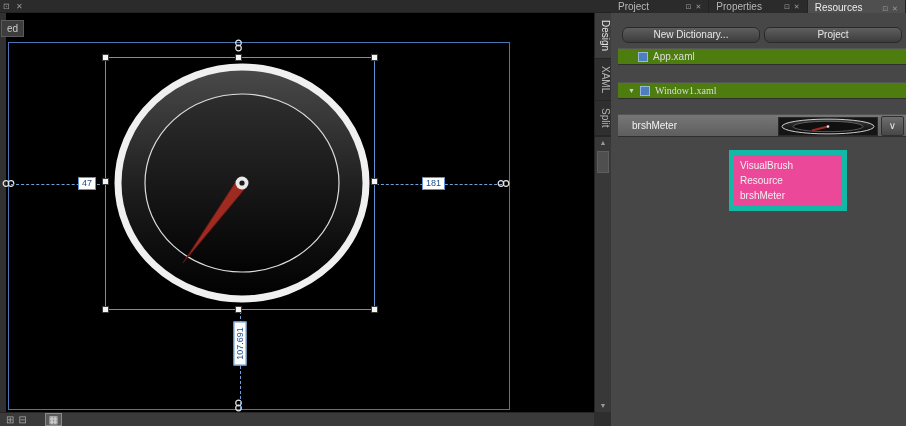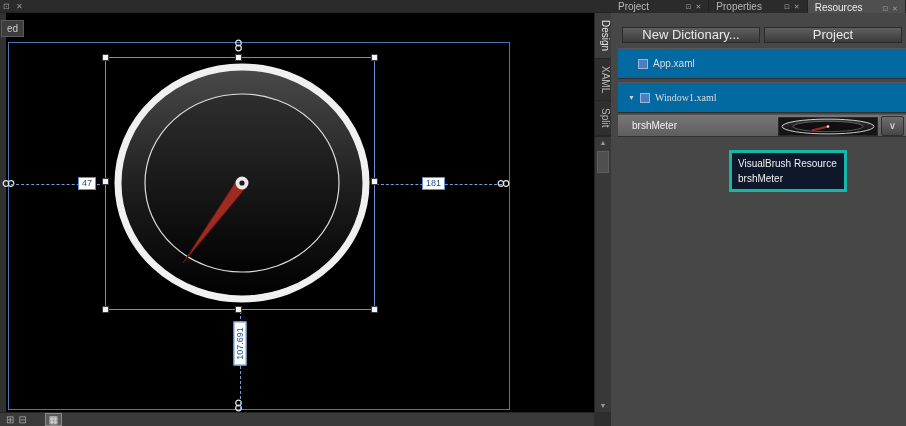--- a/index.html
+++ b/index.html
@@ -48,36 +48,36 @@
   .bb-btn { margin-left:14px; font-size:10px; line-height:11px; color:#e5e5e5; background:#5a5a5a; border:1px solid #8a8a8a; padding:0 3px; }
 
   
   .panel { position:absolute; left:611px; top:0; width:295px; height:426px; background:#474747; }
   .panel-tabbar { position:absolute; left:0; top:0; width:100%; height:13px; background:#2b2b2b; display:flex; }
   .ptab { flex:1; display:flex; align-items:center; gap:4px; padding:0 7px; font-size:10px; color:#b8b8b8; border-right:1px solid #222; cursor:default; }
   .ptab.active { background:#4f4f4f; color:#ededed;align-items:flex-end; }
   .ptab .lbl { flex:1; }
   .ptab .ico { font-size:7px; color:#9a9a9a; }
 
-  .btn { position:absolute; top:27px; height:16px; background:linear-gradient(#5f5f5f,#3c3c3c); border:1px solid #2a2a2a; border-radius:0; color:#e8e8e8; font-size:13px; line-height:14px; text-align:center; cursor:default; }
+  .btn { position:absolute; top:27px; height:16px; background:linear-gradient(#5f5f5f,#3c3c3c); border:1px solid #2a2a2a; border-radius:6px; color:#e8e8e8; font-size:10px; line-height:14px; text-align:center; cursor:default; }
   .btn-new { left:11px; width:138px; }
   .btn-filter { left:153px; width:138px; }
 
-  .res-row { position:absolute; left:7px; right:0; height:31px; background:#0369a1; border-top:1px solid #555555; border-bottom:1px solid #2f2f2f; display:flex; align-items:center; gap:5px; font-size:10px; color:#dcdcdc; cursor:default; }
+  .res-row { position:absolute; left:7px; right:0; height:17px; background:#4d7c0f; border-top:1px solid #555555; border-bottom:1px solid #2f2f2f; display:flex; align-items:center; gap:5px; font-size:10px; color:#dcdcdc; cursor:default; }
   .row-app { top:48px; padding-left:20px; }
   .row-window1 { top:82px; padding-left:10px;font-family:Liberation Serif, serif; }
   .row-window { top:93px; padding-left:22px; }
   .row-brush { top:114px; height:23px; padding-left:14px; background:linear-gradient(#767676,#5e5e5e); color:#f2f2f2; }
   .expander { font-size:7px; color:#cccccc; }
   .doc-icon { width:10px; height:10px; background:#4d7fc0; border:1px solid #9ab8dd; display:inline-block; }
   .eye-icon svg { display:block; }
   .thumb { position:absolute; right:28px; top:2px; width:100px; height:19px; background:#151515; border:1px solid #2a2a2a; }
   .dd-btn { position:absolute; right:2px; top:1px; width:23px; height:20px; background:linear-gradient(#6e6e6e,#474747); border:1px solid #303030; border-radius:2px; color:#e0e0e0; font-size:10px; line-height:18px; text-align:center; }
 
-  .tooltip { position:absolute; left:118px; top:150px; width:118px; background:#0f172a; border:3px solid #14b8a6; padding:3px 6px; font-size:10px; line-height:15px; color:#f0f0f0; }
+  .tooltip { position:absolute; left:118px; top:150px; width:118px; background:#ec4899; border:5px solid #14b8a6; padding:3px 6px; font-size:10px; line-height:15px; color:#f0f0f0; }
 </style>
 </head>
 <body>
 
 <div id="app">
 
   <div class="top-strip">
     <span class="ts-icon" style="left:3px;">⊡</span>
     <span class="ts-icon" style="left:16px;">✕</span>
   </div>

